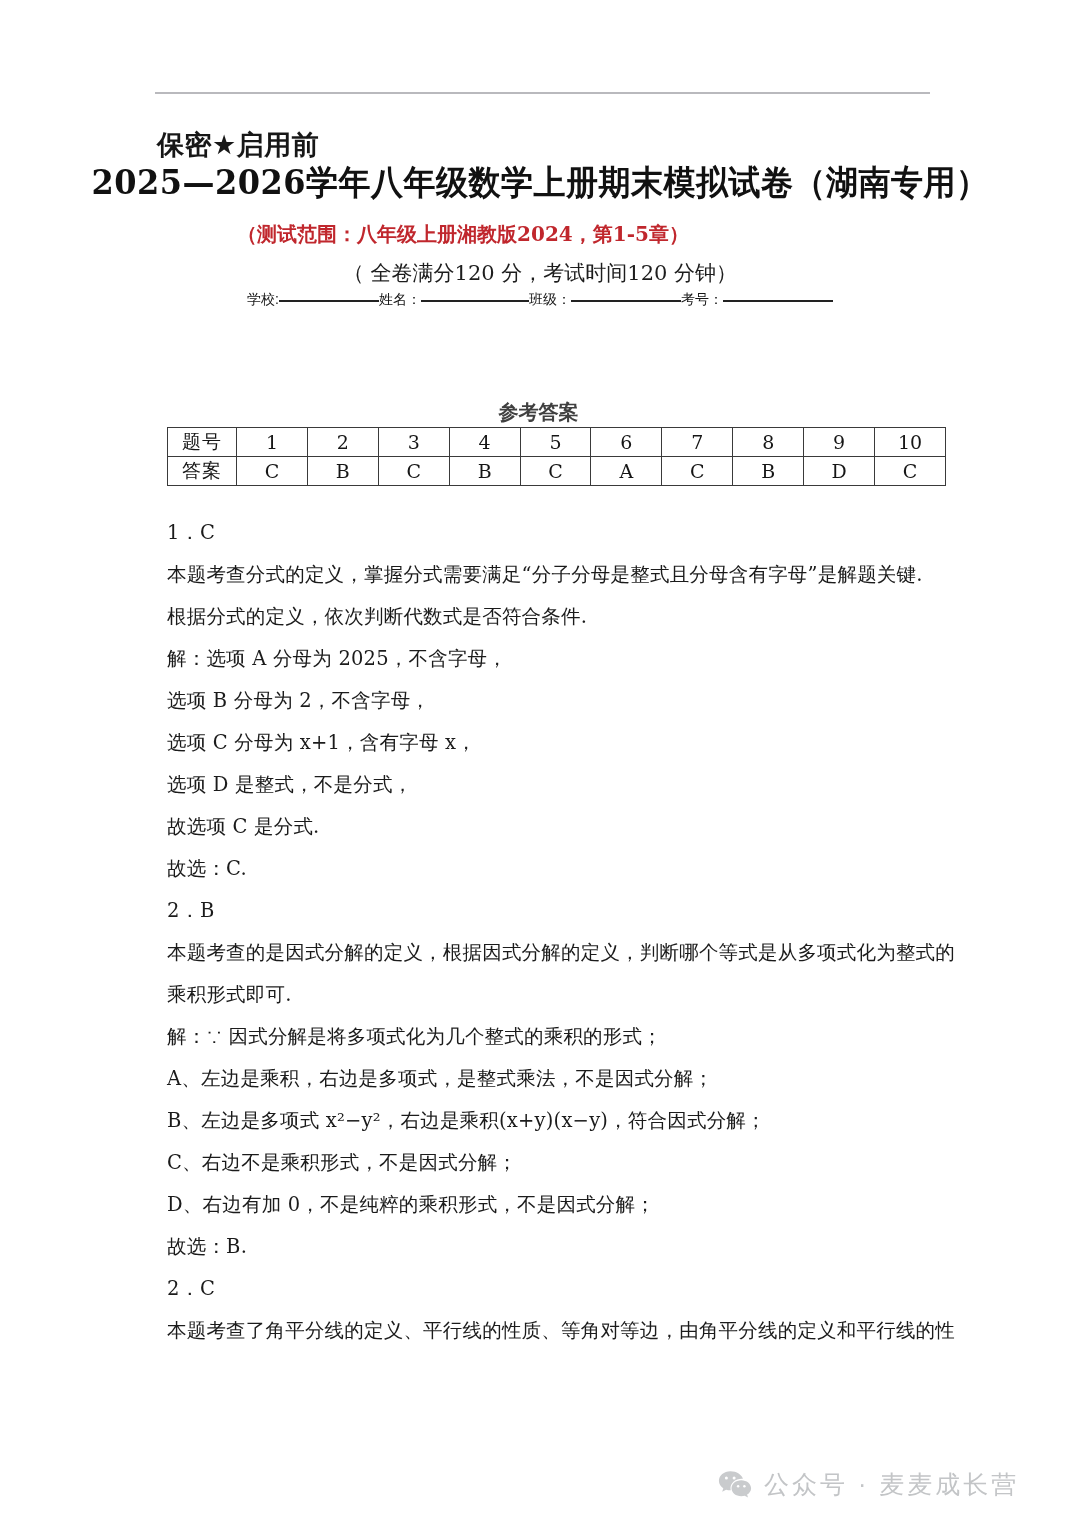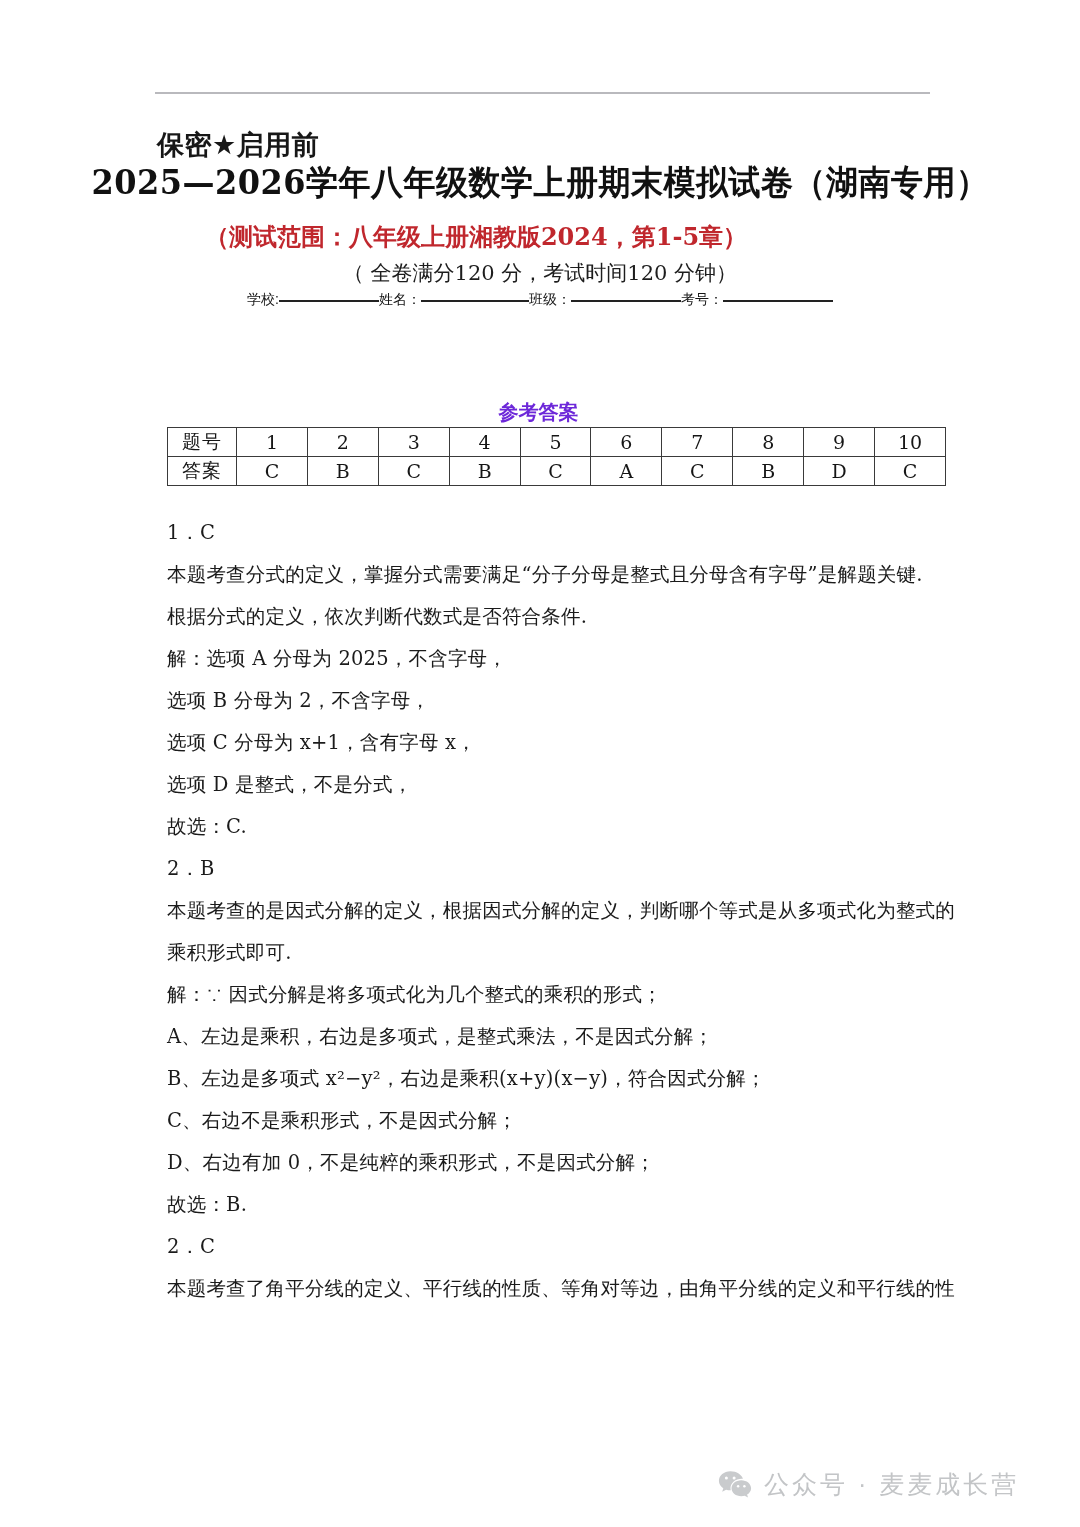--- a/index.html
+++ b/index.html
@@ -64,27 +64,27 @@
     font-size: 32px;
     letter-spacing: 0.5px;
     color: #111111;
     white-space: nowrap;
     transform: scaleY(1.06);
     transform-origin: center top;
   }
 
   .doc-subtitle {
     position: absolute;
-    left: 18px;
+    left: 5px;
     top: 221px;
     width: 916px;
     text-align: center;
     font-family: "DejaVu Serif", "Liberation Serif", serif;
     font-weight: bold;
-    font-size: 24px;
+    font-size: 20px;
     color: #c0272d;
     white-space: nowrap;
   }
 
   .doc-scoreline {
     position: absolute;
     left: 0;
     top: 259px;
     width: 1080px;
     text-align: center;
@@ -118,21 +118,21 @@
   
   .answers-heading {
     position: absolute;
     left: 0;
     top: 399px;
     width: 1077px;
     text-align: center;
     font-family: "DejaVu Serif", "Liberation Serif", serif;
     font-weight: bold;
     font-size: 20px;
-    color: #6d28d9;
+    color: #404040;
   }
 
   .answer-table {
     position: absolute;
     left: 167px;
     top: 427px;
     width: 779px;
     border-collapse: collapse;
     table-layout: fixed;
   }
@@ -250,20 +250,21 @@
     </table>
 
     <div class="solutions">
       <div class="sol-line qnum">1．C</div>
       <div class="sol-line">本题考查分式的定义，掌握分式需要满足“分子分母是整式且分母含有字母”是解题关键.</div>
       <div class="sol-line">根据分式的定义，依次判断代数式是否符合条件.</div>
       <div class="sol-line">解：选项 A 分母为 2025，不含字母，</div>
       <div class="sol-line">选项 B 分母为 2，不含字母，</div>
       <div class="sol-line">选项 C 分母为 x+1，含有字母 x，</div>
       <div class="sol-line">选项 D 是整式，不是分式，</div>
+      <div class="sol-line">故选项 C 是分式.</div>
       <div class="sol-line">故选：C.</div>
       <div class="sol-line qnum">2．B</div>
       <div class="sol-line">本题考查的是因式分解的定义，根据因式分解的定义，判断哪个等式是从多项式化为整式的</div>
       <div class="sol-line">乘积形式即可.</div>
       <div class="sol-line">解：∵ 因式分解是将多项式化为几个整式的乘积的形式；</div>
       <div class="sol-line">A、左边是乘积，右边是多项式，是整式乘法，不是因式分解；</div>
       <div class="sol-line">B、左边是多项式 x²−y²，右边是乘积(x+y)(x−y)，符合因式分解；</div>
       <div class="sol-line">C、右边不是乘积形式，不是因式分解；</div>
       <div class="sol-line">D、右边有加 0，不是纯粹的乘积形式，不是因式分解；</div>
       <div class="sol-line">故选：B.</div>

